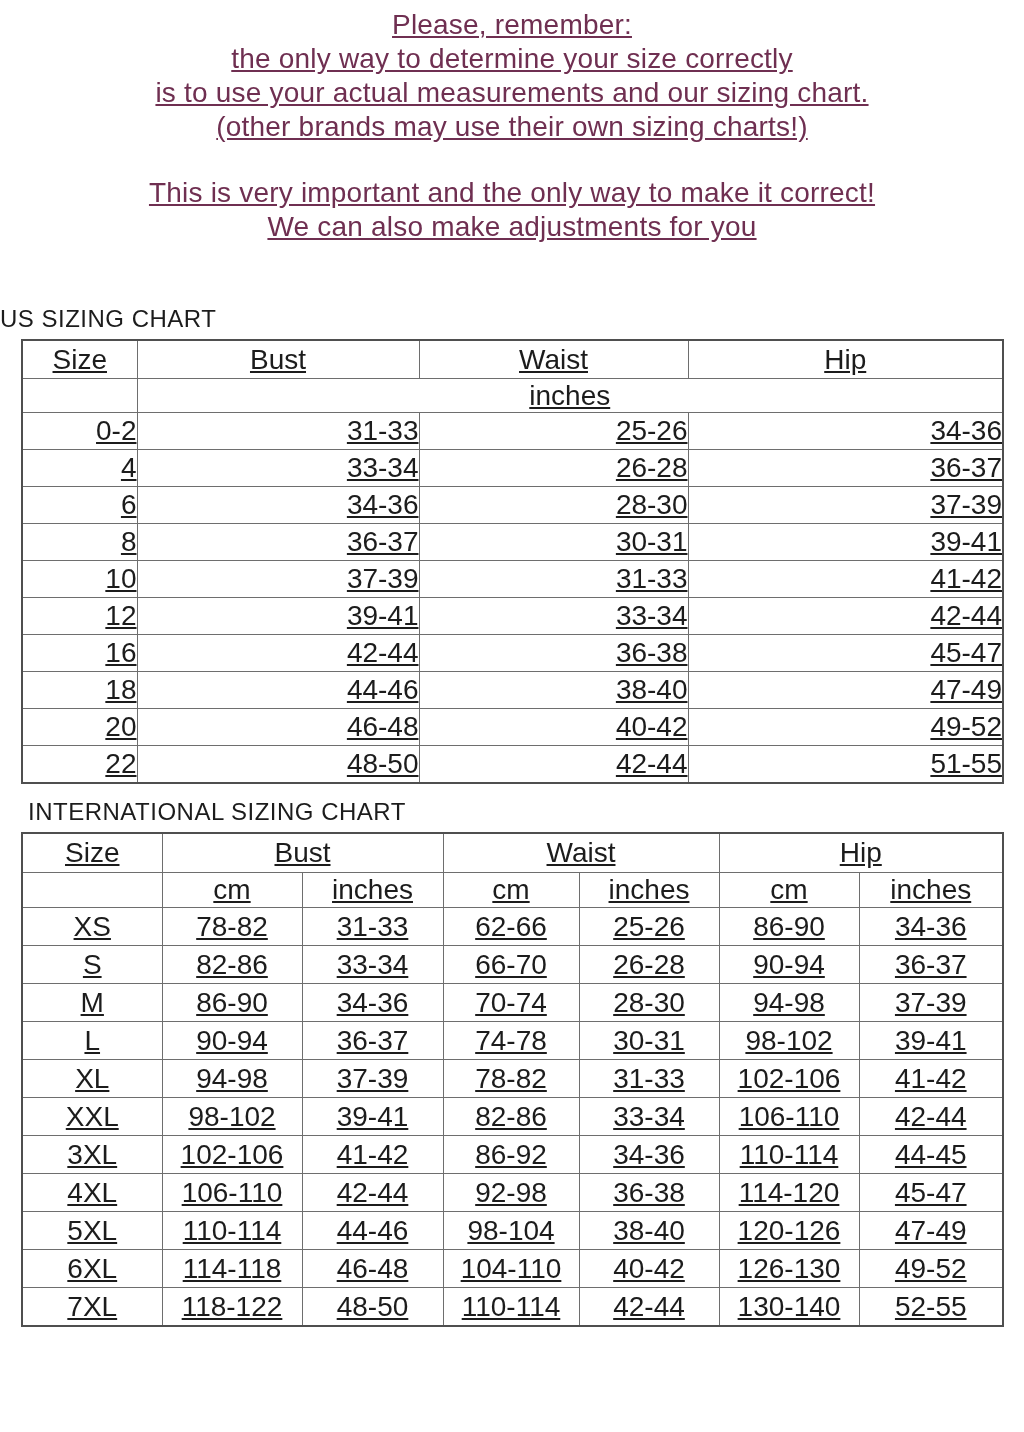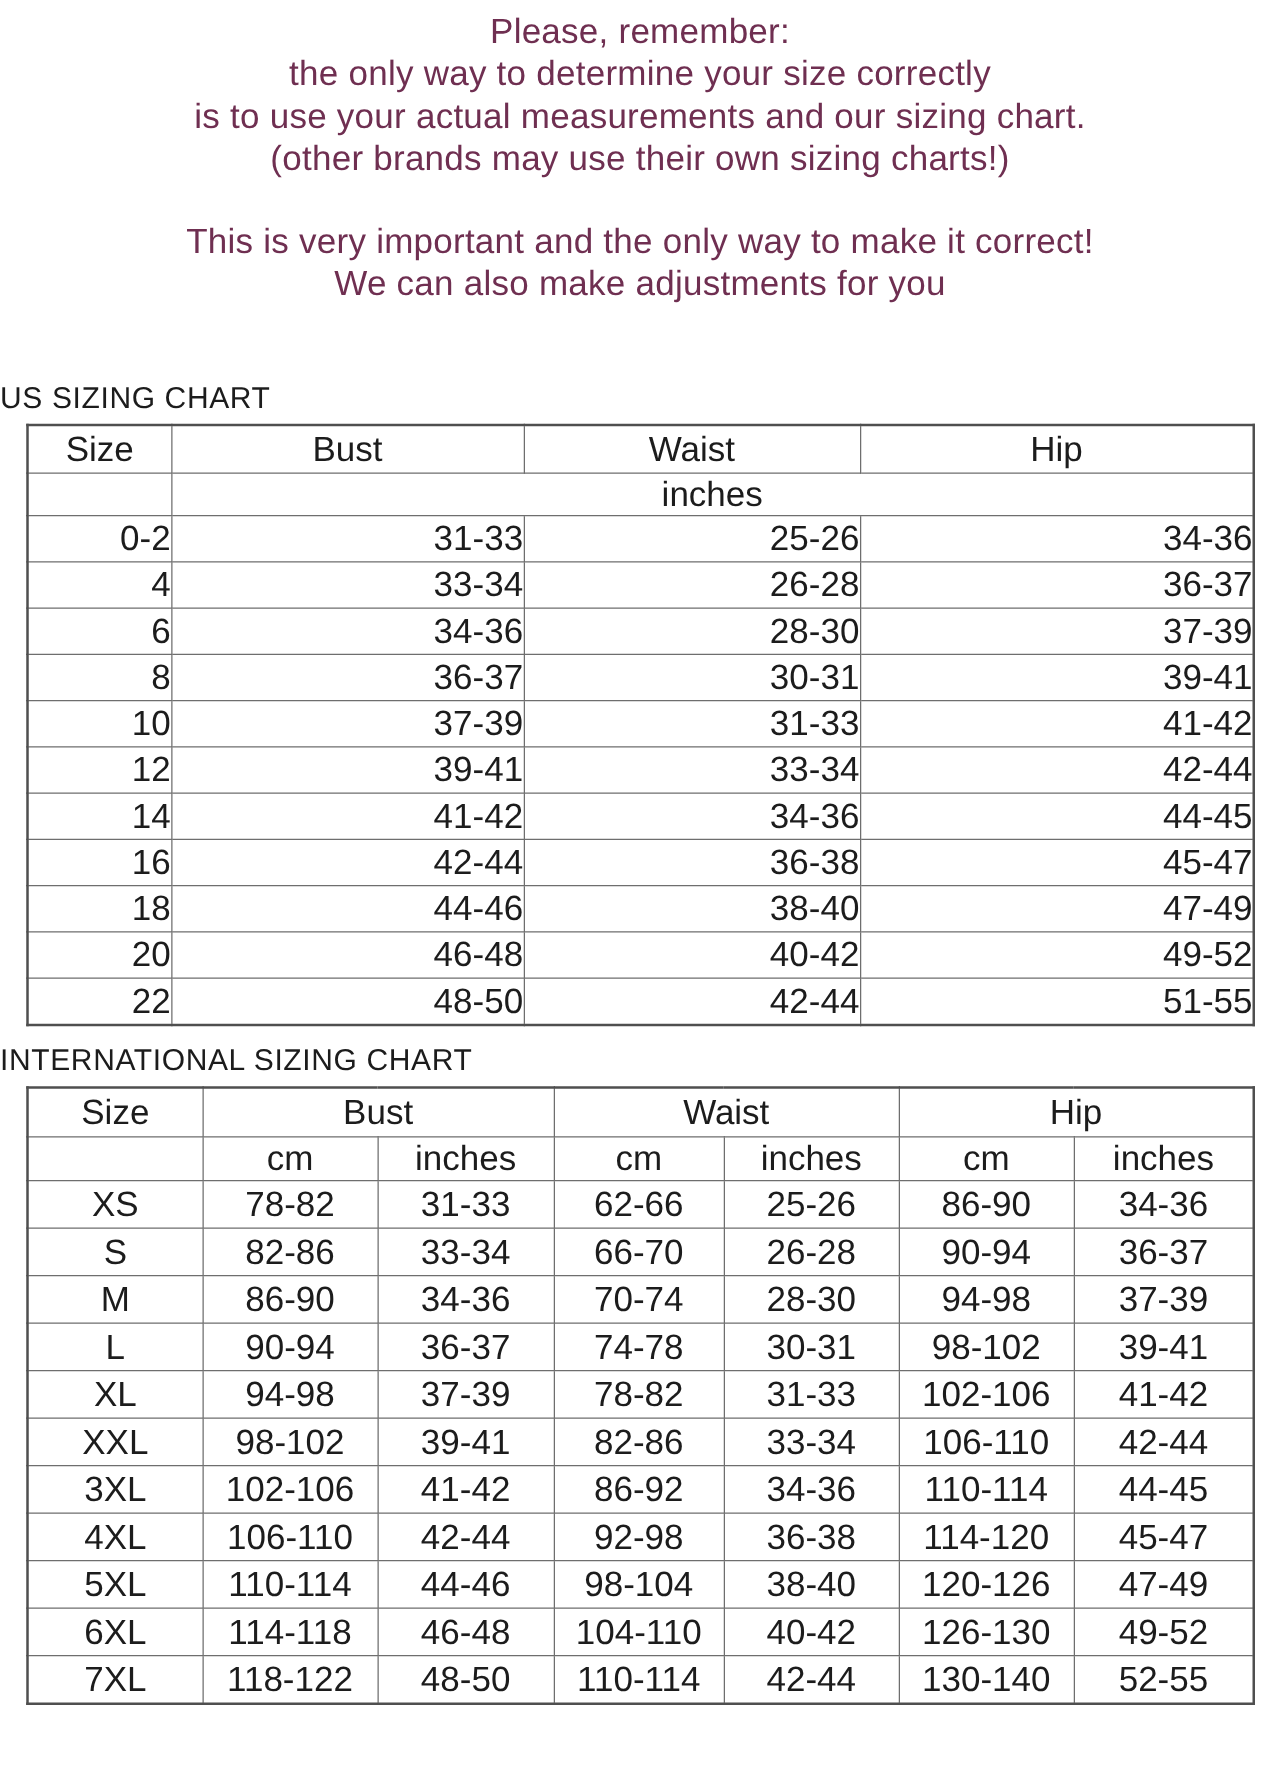--- a/index.html
+++ b/index.html
@@ -16,40 +16,41 @@
   }
   .intro {
     padding-top: 8px;
     text-align: center;
     color: #6f2f51;
     font-size: 28px;
     line-height: 34px;
     font-weight: 300;
     letter-spacing: 0.2px;
   }
-  .intro p { margin: 0; }
+  .intro p { margin: 0; text-decoration: underline; }
   .intro p + p { margin-top: 32px; }
 
   .chart-title {
     text-align: left;
     font-size: 24px;
     line-height: 28px;
     color: #1c1c1c;
     letter-spacing: 0.5px;
     font-weight: 400;
   }
   #us-title   { margin-top: 27px; margin-bottom: 6px; }
-  #intl-title { margin-top: 14px; margin-bottom: 6px; }
+  #intl-title { margin-top: 14px; margin-bottom: 6px; margin-left: 28px; }
 
   table.size-table {
     border-collapse: collapse;
     table-layout: fixed;
     margin-left: 21px;
     width: 981px;
     border: 2px solid #4f4f4f;
+    text-decoration: underline;
   }
   table.size-table td {
     border: 1px solid #6e6e6e;
     text-align: center;
     vertical-align: middle;
     font-size: 28px;
     font-weight: 300;
     color: #1c1c1c;
     padding: 0;
     overflow: hidden;
@@ -130,26 +131,20 @@
         <td>31-33</td>
         <td>41-42</td>
       </tr>
       <tr class="data-row">
         <td>12</td>
         <td>39-41</td>
         <td>33-34</td>
         <td>42-44</td>
       </tr>
       <tr class="data-row">
-        <td>14</td>
-        <td>41-42</td>
-        <td>34-36</td>
-        <td>44-45</td>
-      </tr>
-      <tr class="data-row">
         <td>16</td>
         <td>42-44</td>
         <td>36-38</td>
         <td>45-47</td>
       </tr>
       <tr class="data-row">
         <td>18</td>
         <td>44-46</td>
         <td>38-40</td>
         <td>47-49</td>

